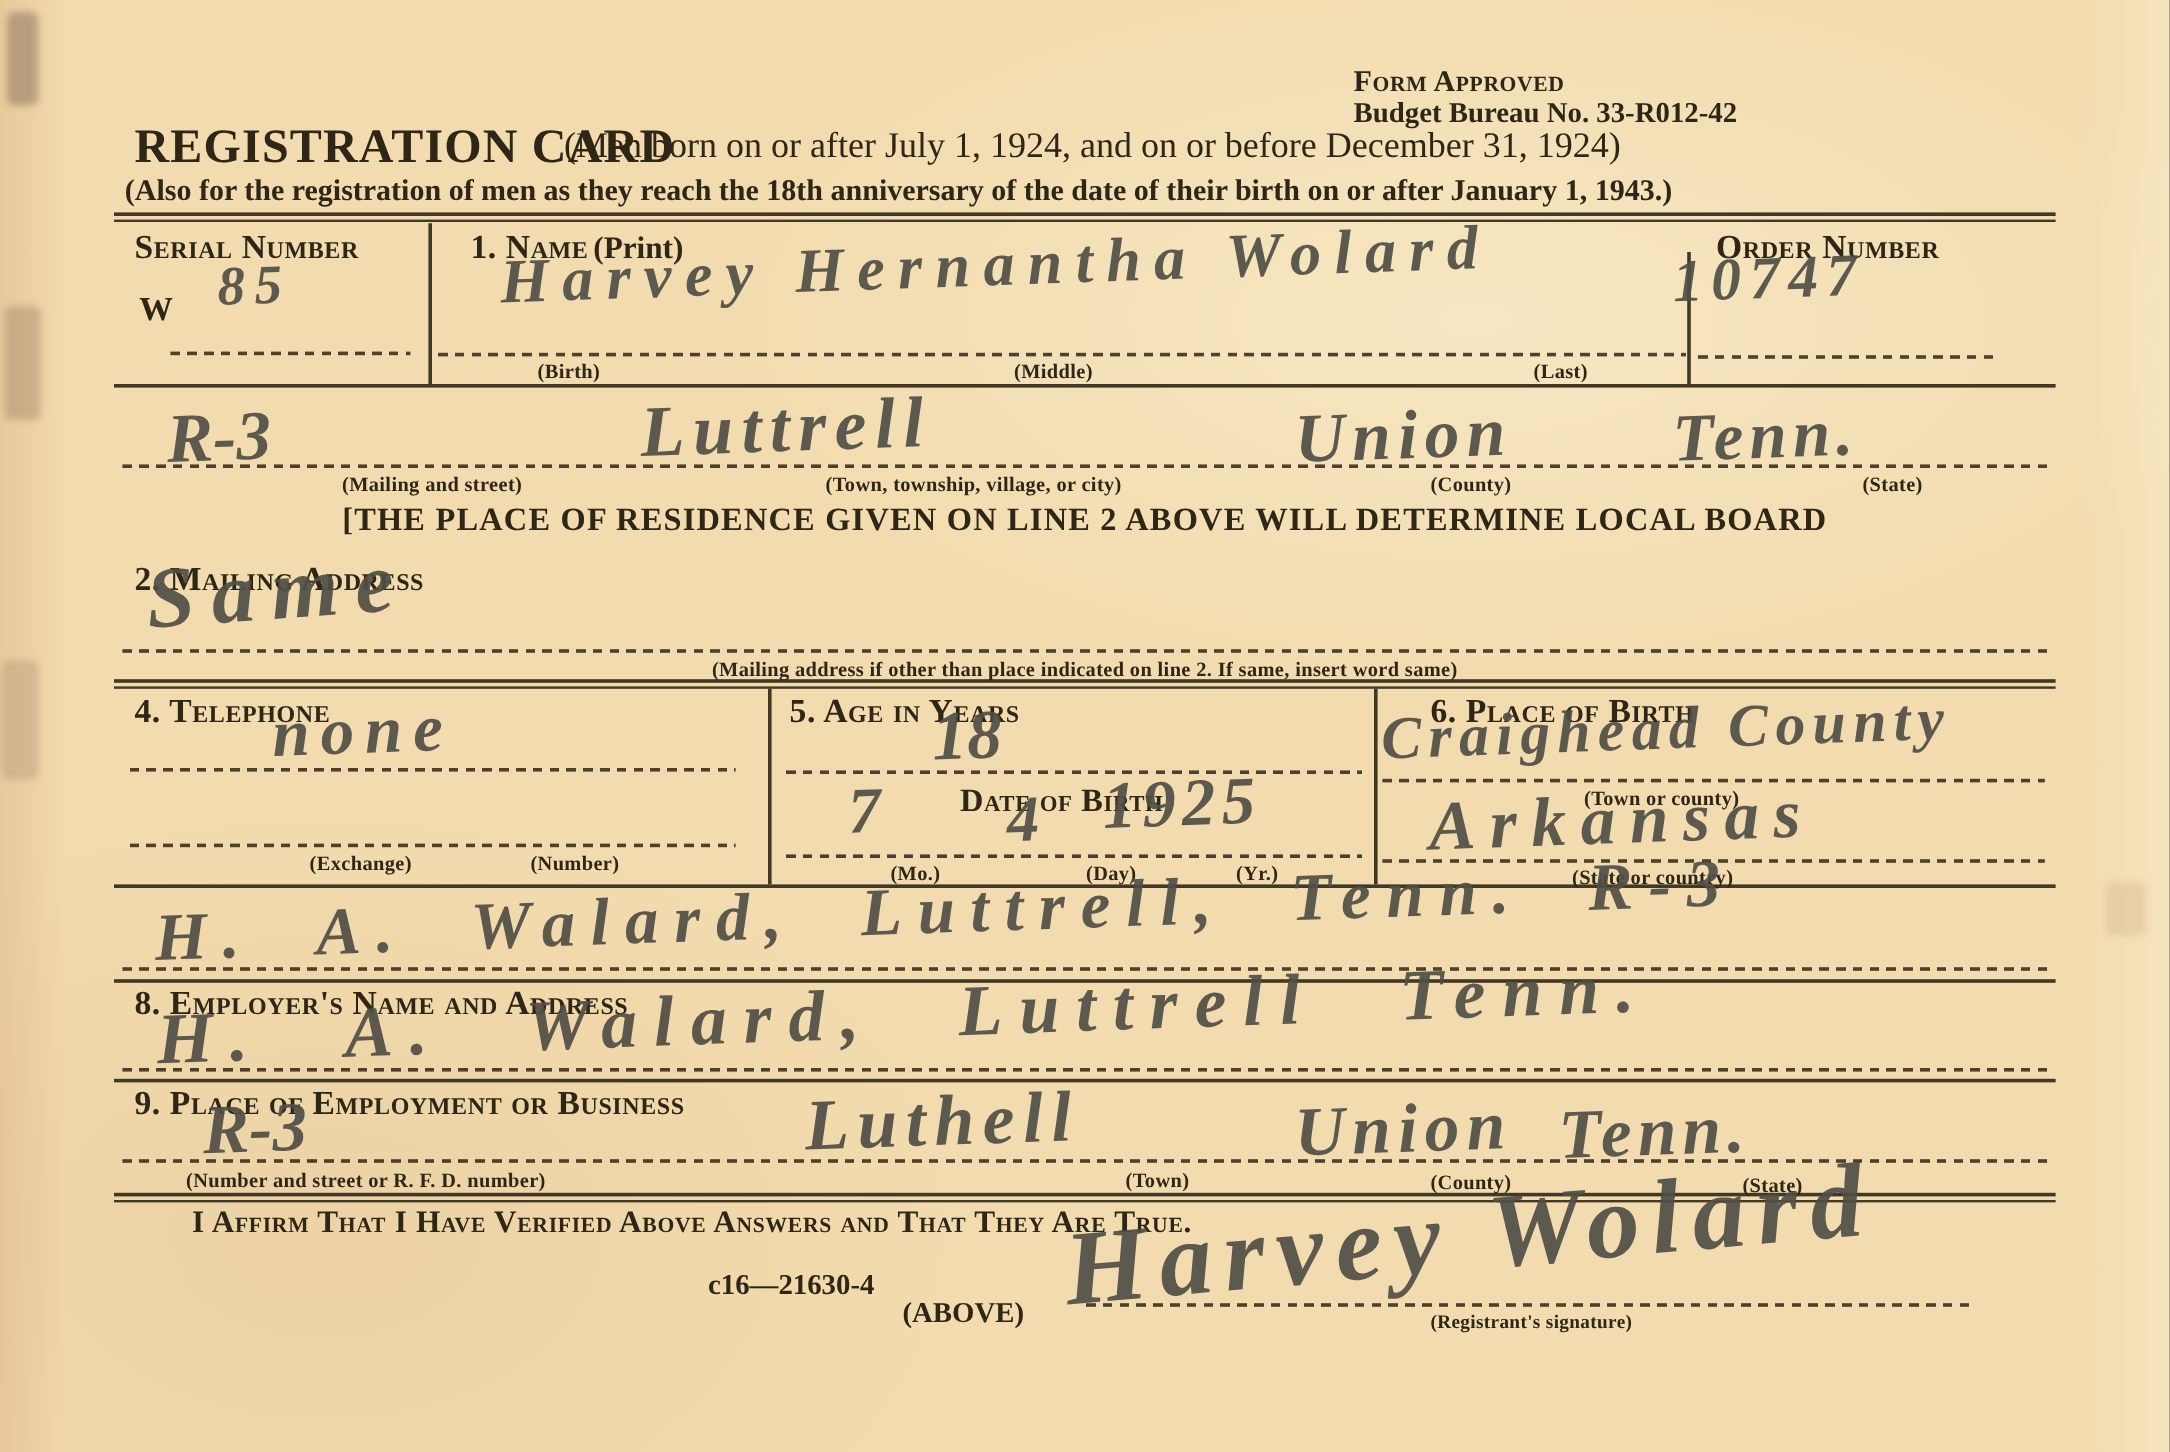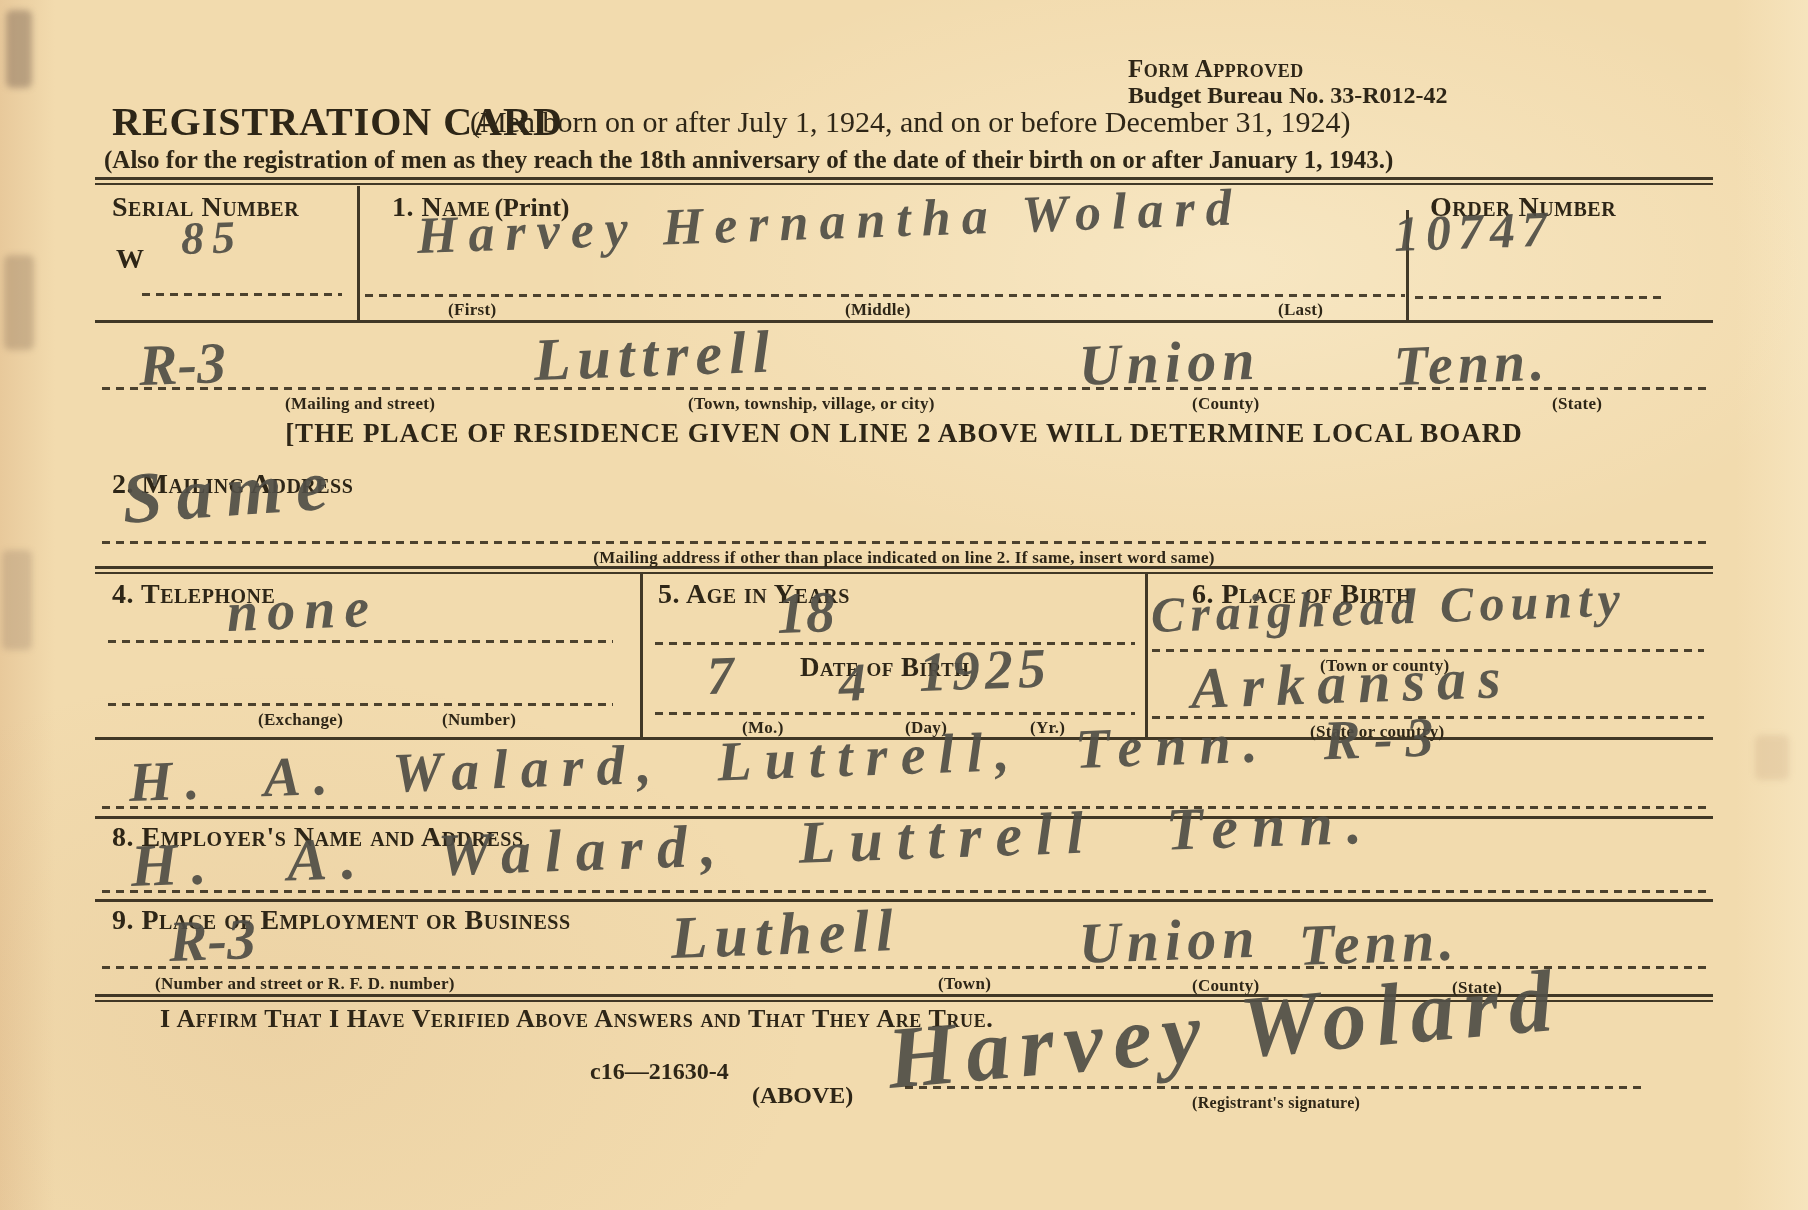--- a/index.html
+++ b/index.html
@@ -61,21 +61,21 @@
   <span class="abs hw" style="left:182px;top:212px;font-size:46px;letter-spacing:8px">85</span>
   <div class="abs dash" style="left:142px;top:293px;width:200px"></div>
 
   <span class="abs" style="left:392px;top:191px">
     <span class="lbl">1. Name</span>
     <span class="plain" style="font-size:26px">(Print)</span>
   </span>
   <span class="abs hw" style="left:418px;top:206px;font-size:52px;letter-spacing:11px">Harvey Hernantha Wolard</span>
   <div class="abs dash" style="left:365px;top:294px;width:1040px"></div>
   <div class="abs dash" style="left:1415px;top:296px;width:250px"></div>
-  <span class="abs sub" style="left:448px;top:300px">(First)</span>
+  <span class="abs sub" style="left:448px;top:300px">(Birth)</span>
   <span class="abs sub" style="left:845px;top:300px">(Middle)</span>
   <span class="abs sub" style="left:1278px;top:300px">(Last)</span>
 
   <span class="abs lbl" style="left:1430px;top:191px">Order Number</span>
   <span class="abs hw" style="left:1395px;top:205px;font-size:50px;letter-spacing:7px">10747</span>
 
   <div class="abs rule" style="left:95px;top:320px;width:1618px;height:3px"></div>
 
   <span class="abs hw" style="left:140px;top:332px;font-size:58px">R-3</span>
   <span class="abs hw" style="left:535px;top:326px;font-size:60px;letter-spacing:7px">Luttrell</span>

